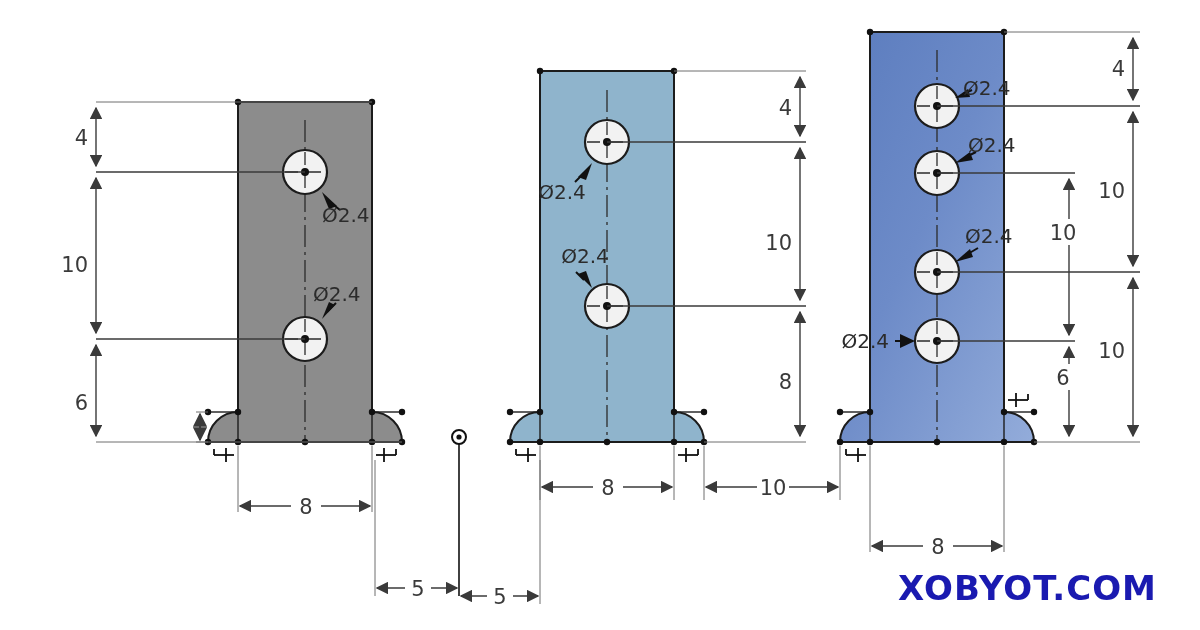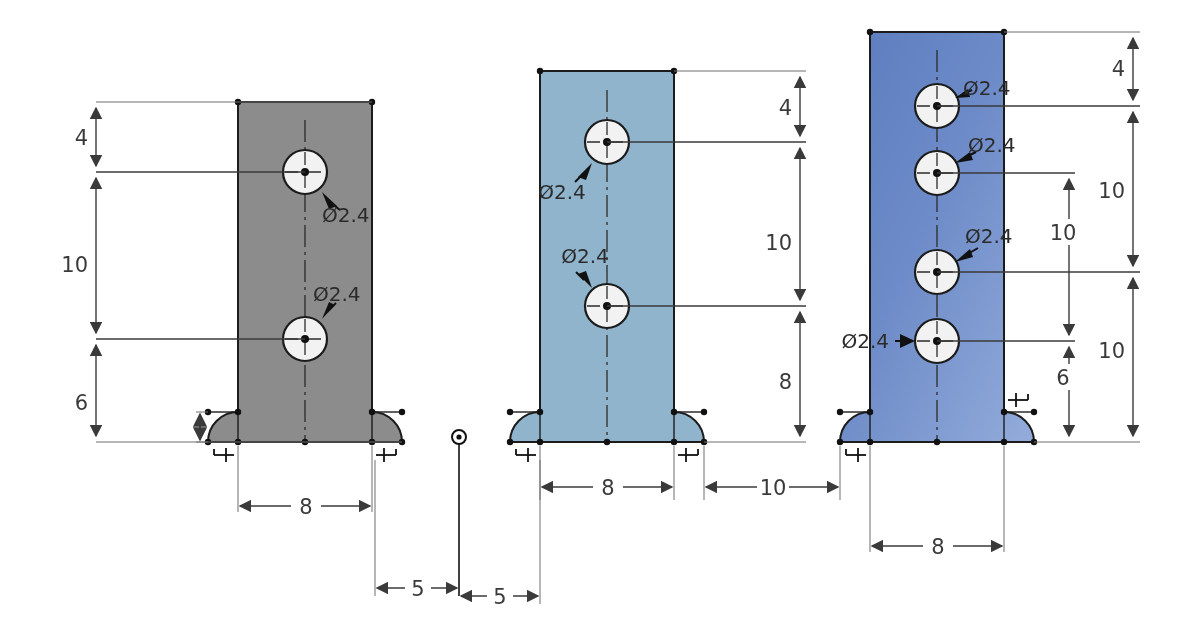--- a/index.html
+++ b/index.html
@@ -350,14 +350,15 @@
 
     <g>
       <line x1="540" y1="460" x2="540" y2="604" stroke="#6e6e6e" stroke-width="1"></line>
       <line x1="461" y1="596" x2="538" y2="596" stroke="#3a3a3a" stroke-width="1.4" marker-start="url(#arrE)" marker-end="url(#arrS)"></line>
       <rect x="487" y="584" width="26" height="24" fill="#ffffff"></rect>
       <text class="dimtext" x="500" y="604" text-anchor="middle">5</text>
     </g>
 
   </svg>
 
+  <div class="watermark">XOBYOT.COM</div>
 
 </div>
 
 </body></html>

